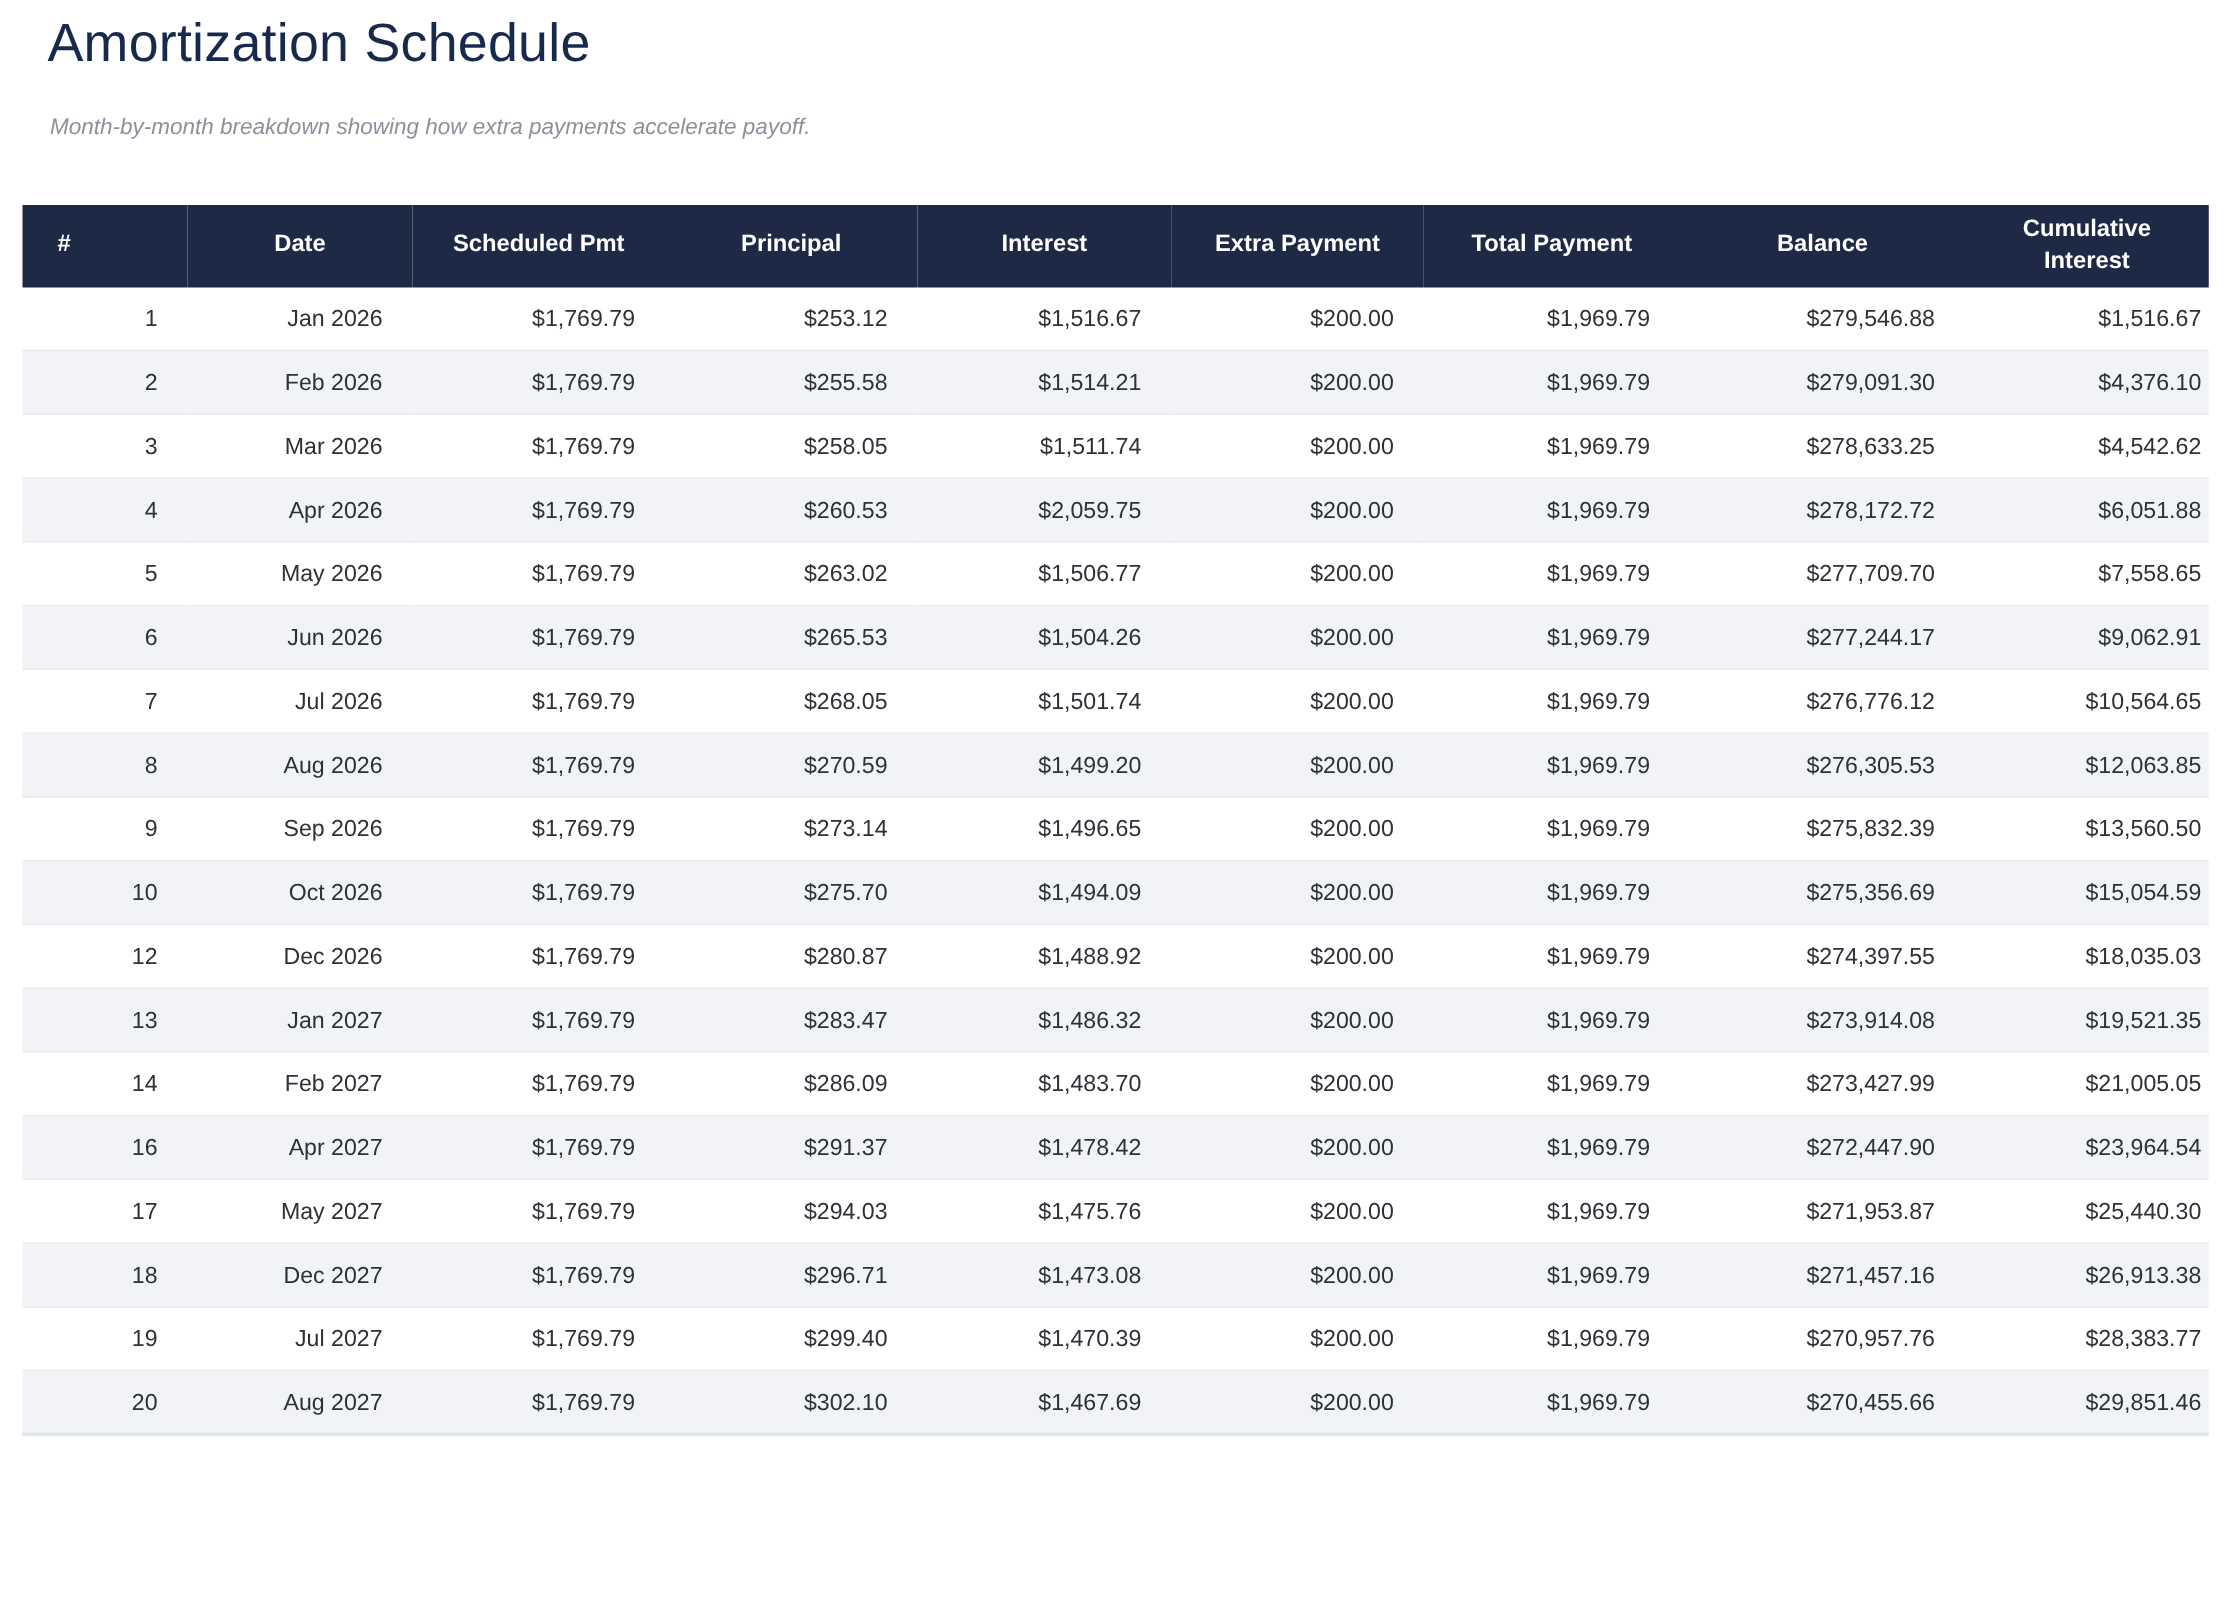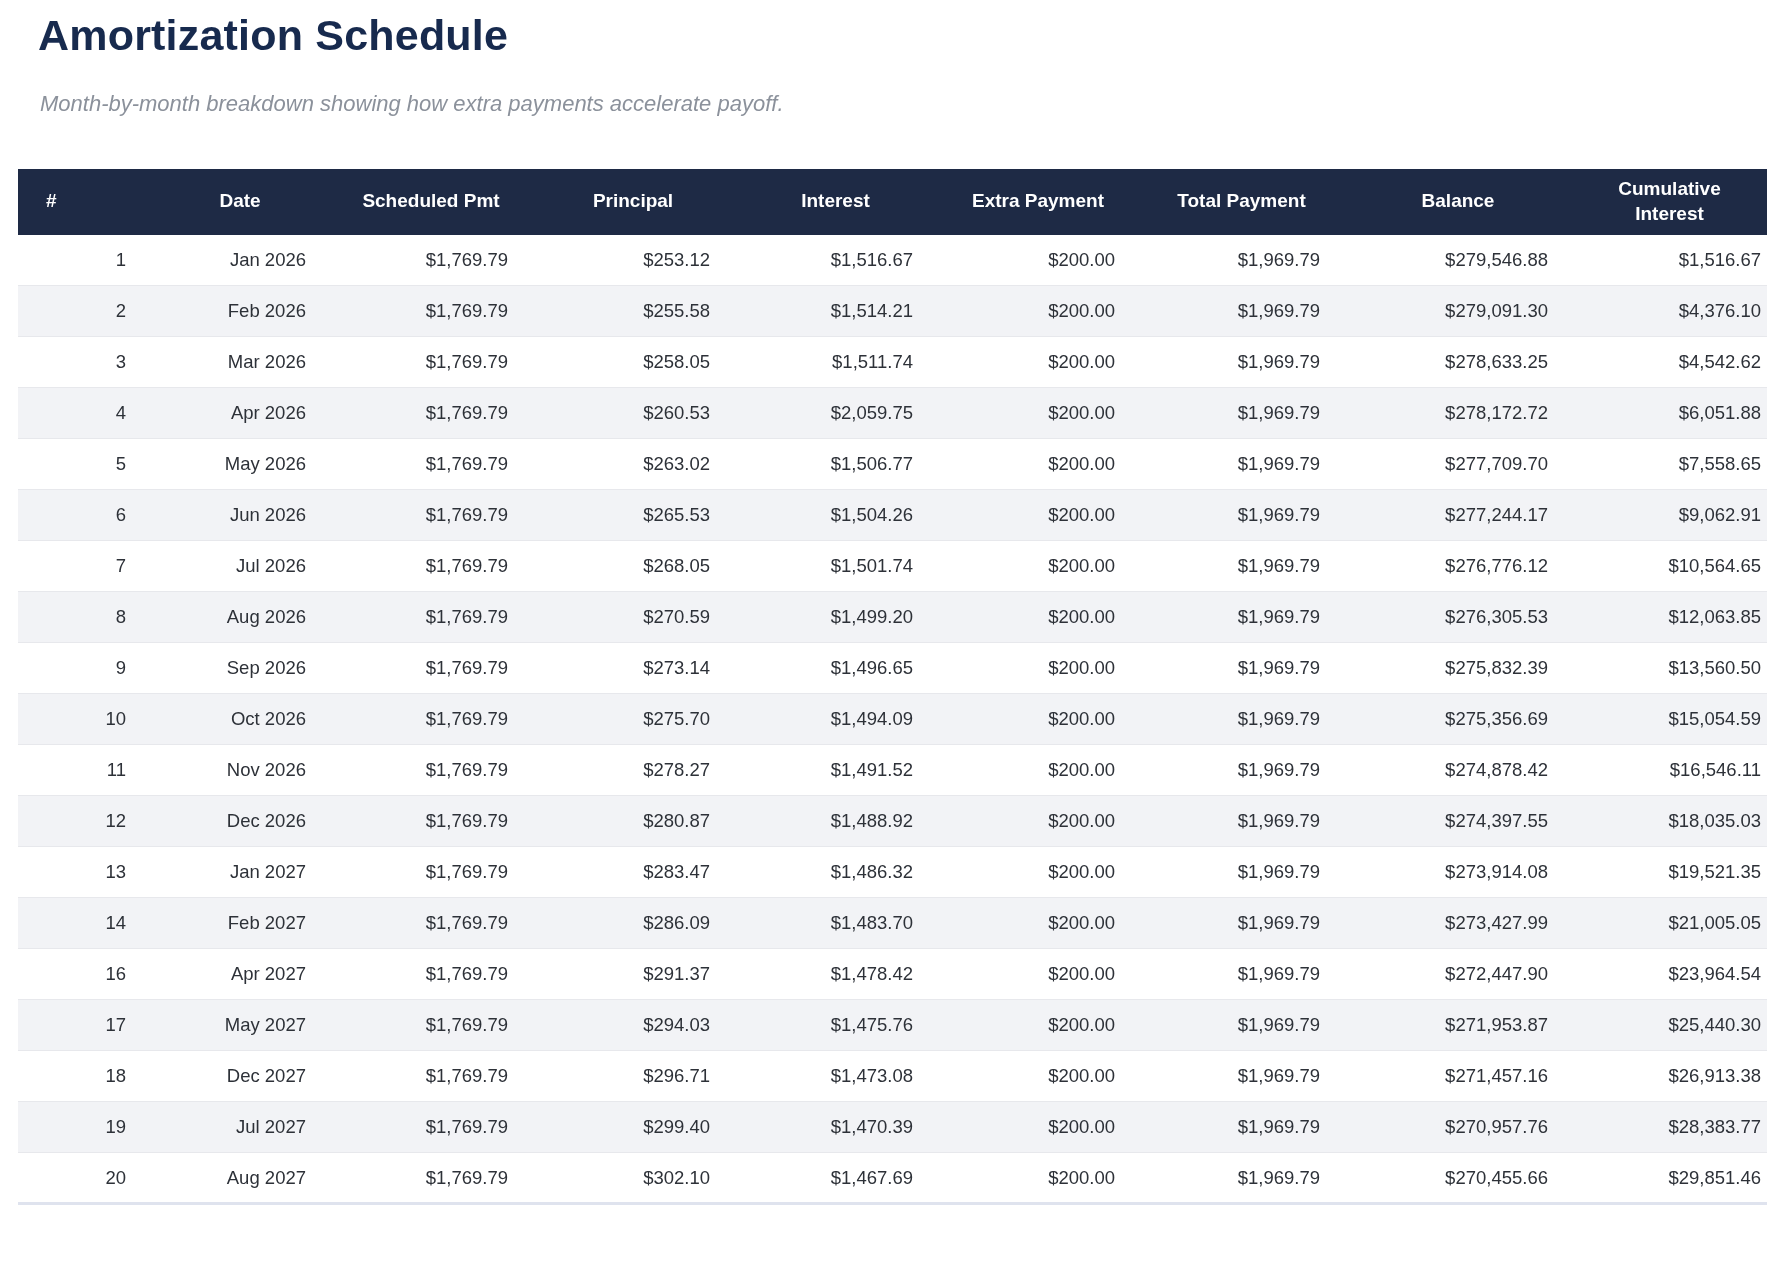--- a/index.html
+++ b/index.html
@@ -13,27 +13,27 @@
   }
   .page {
     width: 1779px;
     height: 1288px;
     box-sizing: border-box;
   }
   h1.title {
     margin: 10px 0 0 38px;
     font-size: 43px;
     line-height: 1.18;
-    font-weight: 700;
+    font-weight: 400;
     letter-spacing: 0.2px;
     color: var(--title-text);
   }
   p.subtitle {
     margin: 30px 0 16px 40px;
-    font-size: 22px;
+    font-size: 18px;
     font-style: italic;
     color: var(--subtitle-text);
   }
   table.amort {
     margin: 52px 12px 0 18px;
     width: 1749px;
     border-collapse: collapse;
     table-layout: fixed;
   }
   thead th {
@@ -212,31 +212,20 @@
           <td>Oct 2026</td>
           <td>$1,769.79</td>
           <td>$275.70</td>
           <td>$1,494.09</td>
           <td>$200.00</td>
           <td>$1,969.79</td>
           <td>$275,356.69</td>
           <td>$15,054.59</td>
         </tr>
         <tr>
-          <td>11</td>
-          <td>Nov 2026</td>
-          <td>$1,769.79</td>
-          <td>$278.27</td>
-          <td>$1,491.52</td>
-          <td>$200.00</td>
-          <td>$1,969.79</td>
-          <td>$274,878.42</td>
-          <td>$16,546.11</td>
-        </tr>
-        <tr>
           <td>12</td>
           <td>Dec 2026</td>
           <td>$1,769.79</td>
           <td>$280.87</td>
           <td>$1,488.92</td>
           <td>$200.00</td>
           <td>$1,969.79</td>
           <td>$274,397.55</td>
           <td>$18,035.03</td>
         </tr>

